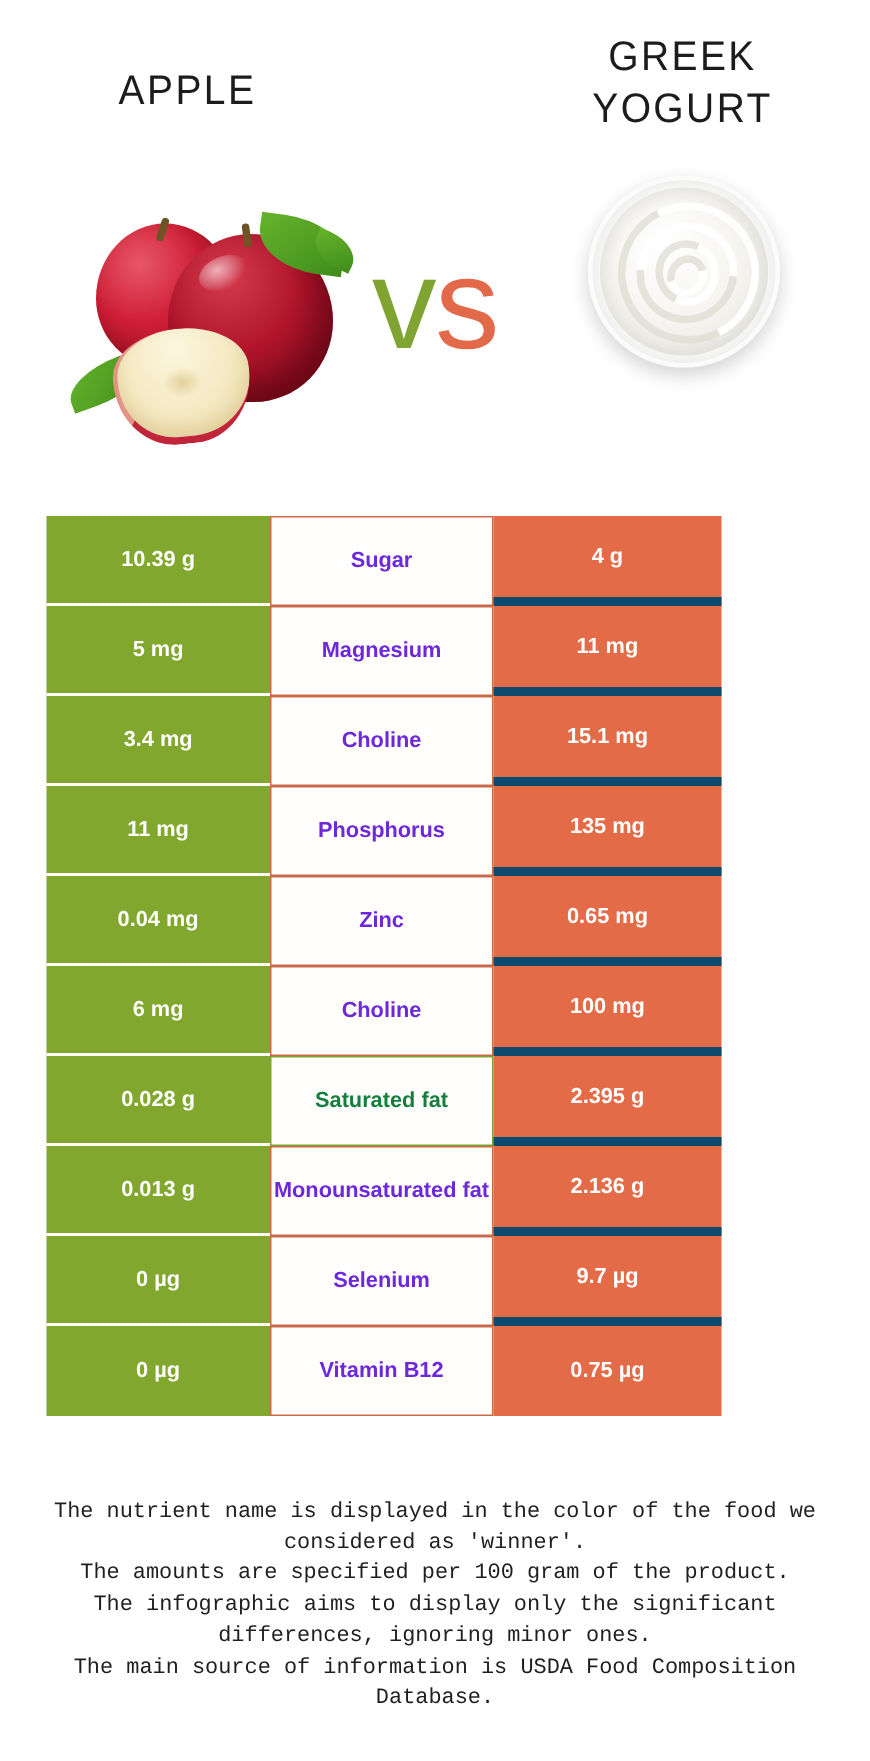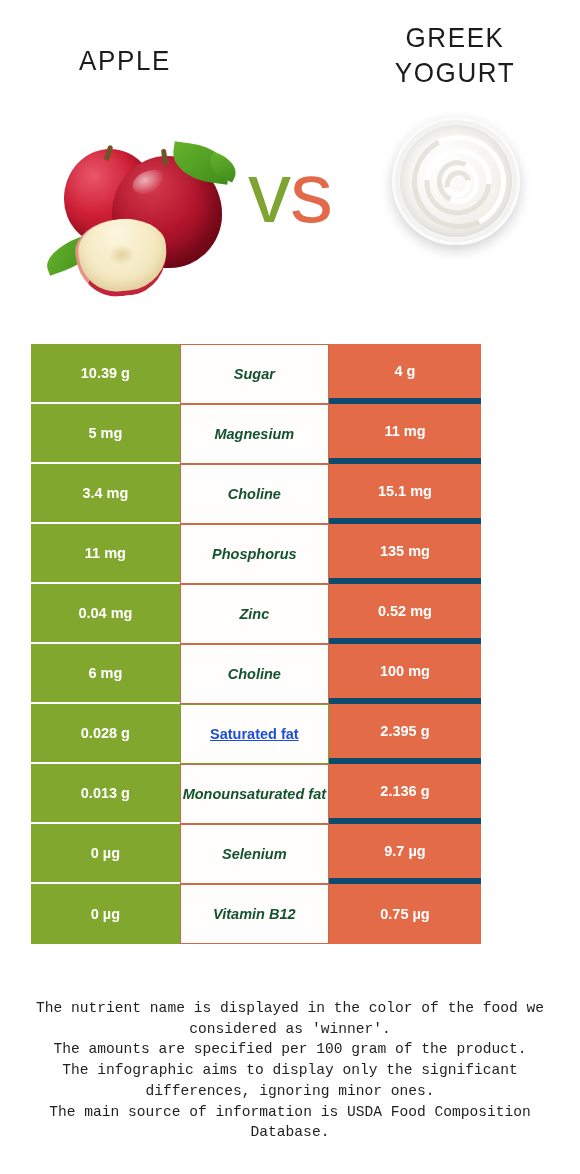--- a/index.html
+++ b/index.html
@@ -49,21 +49,21 @@
   .hero {
     position: absolute;
     top: 105px;
     left: 0;
     width: 580px;
     height: 200px;
   }
   .vs-mark {
     position: absolute;
     left: 228px;
-    top: 44px;
+    top: 55px;
     width: 124px;
     font-size: 86px;
     font-weight: 400;
     letter-spacing: -1px;
     line-height: 1;
     text-align: center;
     font-family: "Liberation Sans", sans-serif;
     user-select: none;
   }
   .vs-v { color: #7fa432; }
@@ -209,34 +209,32 @@
   .cell.right {
     width: 182px;
     background: #e36b48;
     color: #ffffff;
     border-bottom: 6px solid #0c4a6e;
   }
   .row:last-child .cell.left,
   .row:last-child .cell.right { border-bottom: none; }
 
   .cell.mid.win-green {
-    color: #1d4ed8;
+    color: #15803d;
     border-top: 1px solid #7ba22c;
     border-bottom: 1px solid #7ba22c;
     border-left: 1px solid #7ba22c;
     border-right: 1px solid #7ba22c;
-    text-decoration: underline;
   }
   .cell.mid.win-orange {
-    color: #14532d;
+    color: #6d28d9;
     border-top: 1px solid #c96a4b;
     border-bottom: 1px solid #c96a4b;
     border-left: 1px solid #c96a4b;
     border-right: 1px solid #c96a4b;
-    font-style: italic;
   }
 
   
   .footnotes {
     position: absolute;
     left: 28px;
     top: 998px;
     width: 524px;
     text-align: center;
     font-family: Liberation Mono, monospace;
@@ -304,21 +302,21 @@
       <div class="cell right">15.1 mg</div>
     </div>
     <div class="row">
       <div class="cell left">11 mg</div>
       <div class="cell mid win-orange">Phosphorus</div>
       <div class="cell right">135 mg</div>
     </div>
     <div class="row">
       <div class="cell left">0.04 mg</div>
       <div class="cell mid win-orange">Zinc</div>
-      <div class="cell right">0.52 mg</div>
+      <div class="cell right">0.65 mg</div>
     </div>
     <div class="row">
       <div class="cell left">6 mg</div>
       <div class="cell mid win-orange">Choline</div>
       <div class="cell right">100 mg</div>
     </div>
     <div class="row">
       <div class="cell left">0.028 g</div>
       <div class="cell mid win-green">Saturated fat</div>
       <div class="cell right">2.395 g</div>

